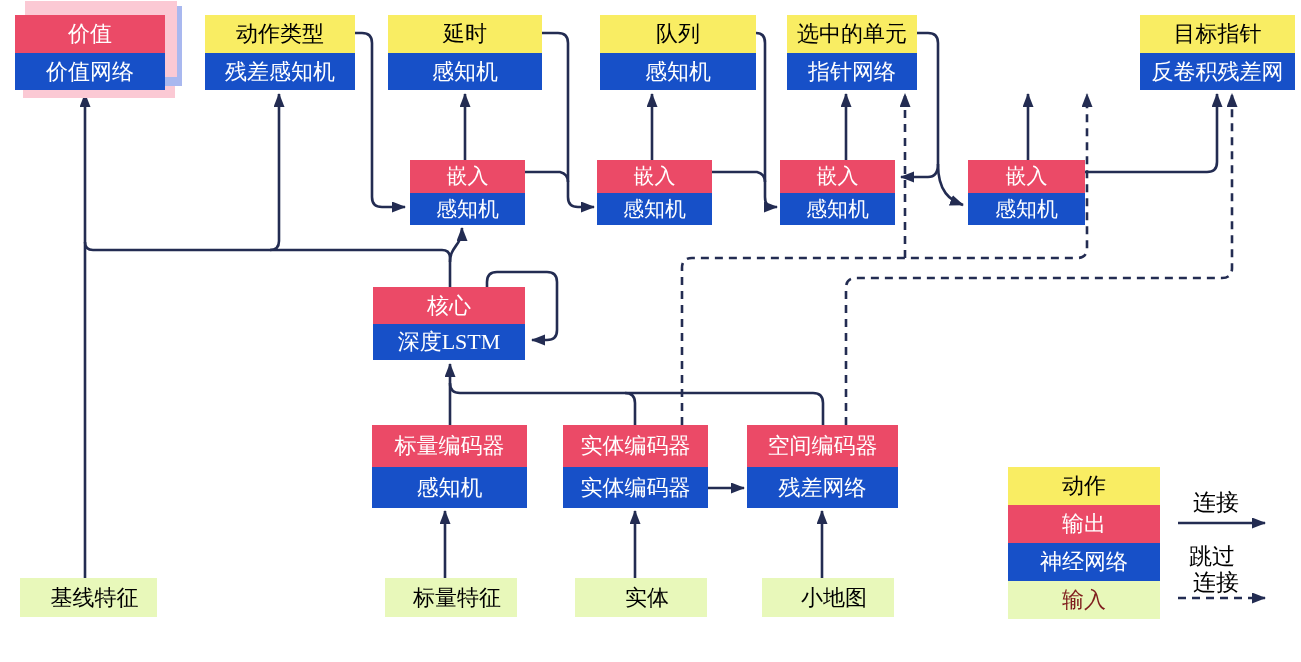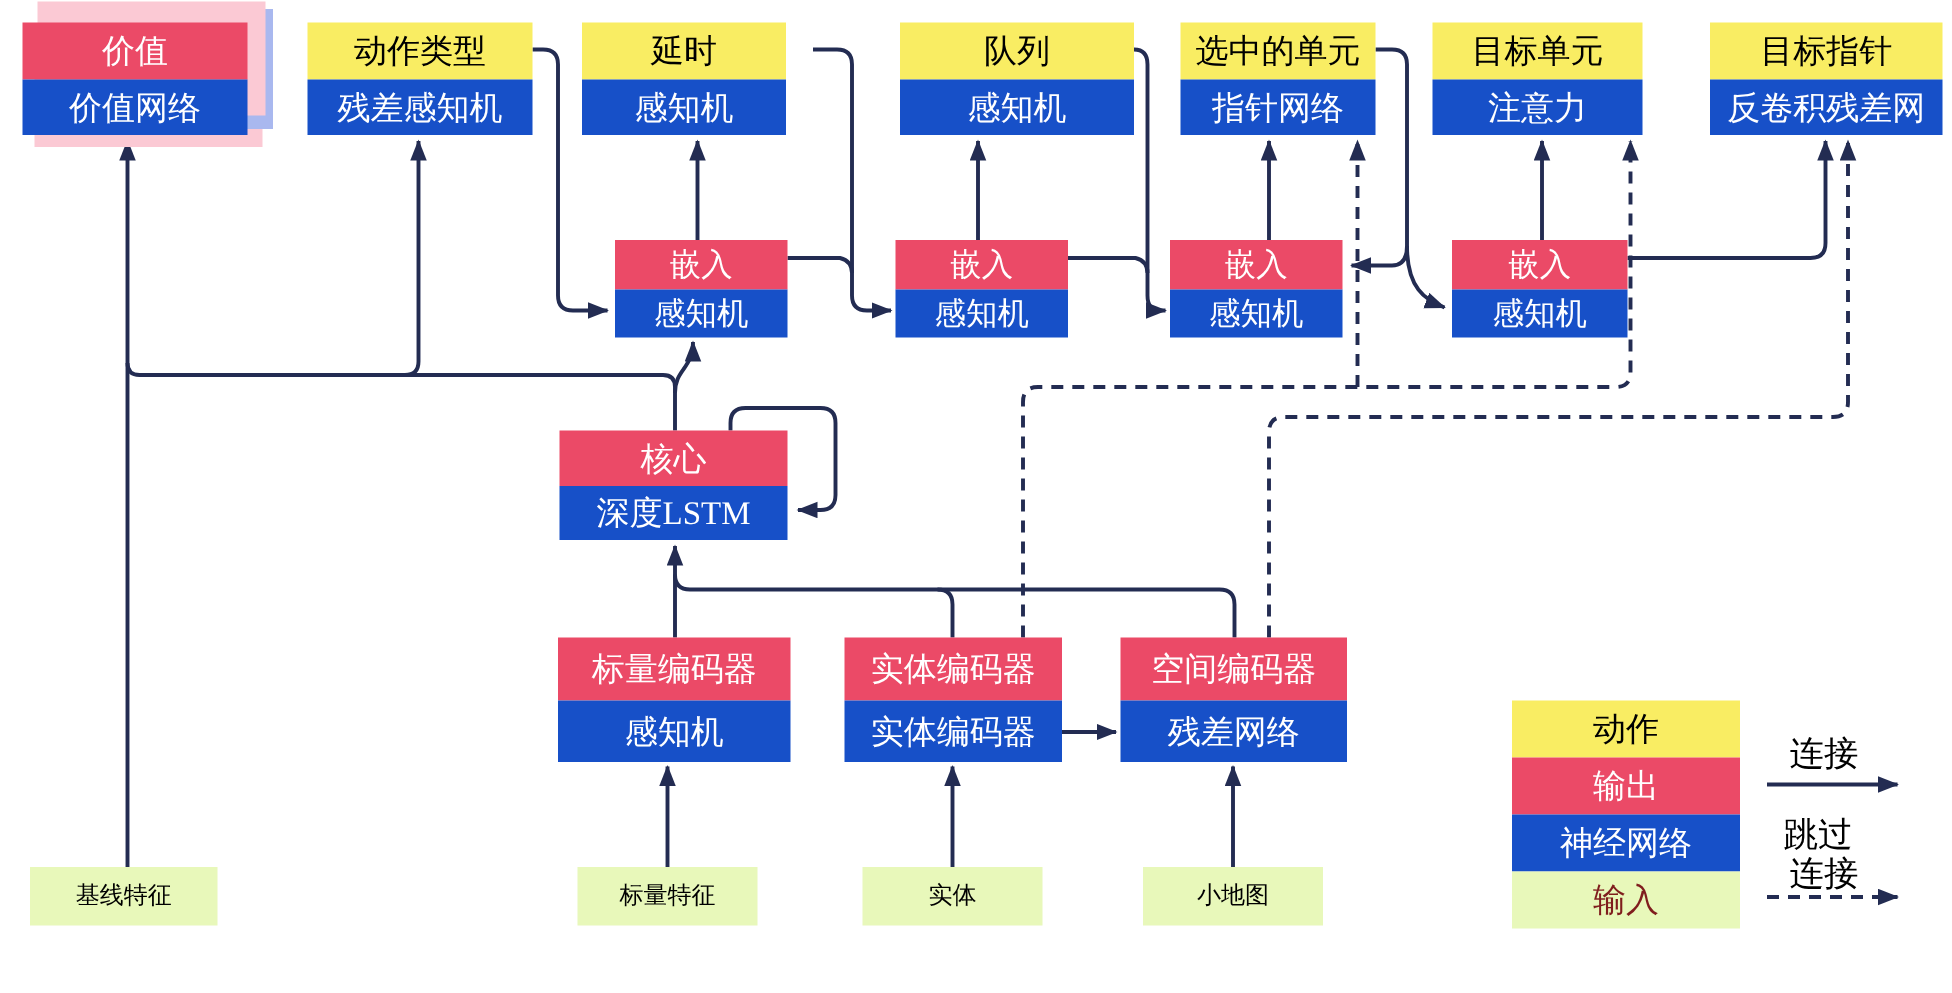--- a/index.html
+++ b/index.html
@@ -17,21 +17,21 @@
   .green{background:#E8F8BA;color:#7f1d1d;}
   .h-top{height:38px;}
   .h-bot{height:37px;}
   .e-top{height:33px;font-size:21px;}
   .e-bot{height:32px;font-size:21px;}
   .c-top{height:37px;}
   .c-bot{height:36px;}
   .k-top{height:42px;}
   .k-bot{height:41px;}
   .input-box{position:absolute;z-index:3;height:39px;display:flex;align-items:center;
-       justify-content:center;background:#E8F8BA;font-size:16px;color:#000;}
+       justify-content:center;background:#E8F8BA;font-size:22px;color:#000;padding-left:12px;}
   .ghost{position:absolute;z-index:2;}
   .legend-label{position:absolute;z-index:3;font-size:23px;color:#000;white-space:nowrap;}
 </style>
 </head>
 <body>
 
 <div id="canvas">
 
   <svg id="wires" viewBox="0 0 1301 662">
     <defs>
@@ -80,35 +80,31 @@
   <div class="ghost" style="left:25px;top:1px;width:152px;height:76px;background:#FBC9D4;"></div>
   <div class="node" style="left:15px;top:15px;width:150px;">
     <div class="row red h-top">价值</div>
     <div class="row blue h-bot">价值网络</div>
   </div>
 
   <div class="node" style="left:205px;top:15px;width:150px;">
     <div class="row yellow h-top">动作类型</div>
     <div class="row blue h-bot">残差感知机</div>
   </div>
-  <div class="node" style="left:388px;top:15px;width:136px;">
+  <div class="node" style="left:388px;top:15px;width:154px;">
     <div class="row yellow h-top">延时</div>
     <div class="row blue h-bot">感知机</div>
   </div>
   <div class="node" style="left:600px;top:15px;width:156px;">
     <div class="row yellow h-top">队列</div>
     <div class="row blue h-bot">感知机</div>
   </div>
   <div class="node" style="left:787px;top:15px;width:130px;">
     <div class="row yellow h-top">选中的单元</div>
     <div class="row blue h-bot">指针网络</div>
-  </div>
-  <div class="node" style="left:955px;top:15px;width:140px;">
-    <div class="row yellow h-top">目标单元</div>
-    <div class="row blue h-bot">注意力</div>
   </div>
   <div class="node" style="left:1140px;top:15px;width:155px;">
     <div class="row yellow h-top">目标指针</div>
     <div class="row blue h-bot">反卷积残差网</div>
   </div>
 
   <div class="node" style="left:410px;top:160px;width:115px;">
     <div class="row red e-top">嵌入</div>
     <div class="row blue e-bot">感知机</div>
   </div>

